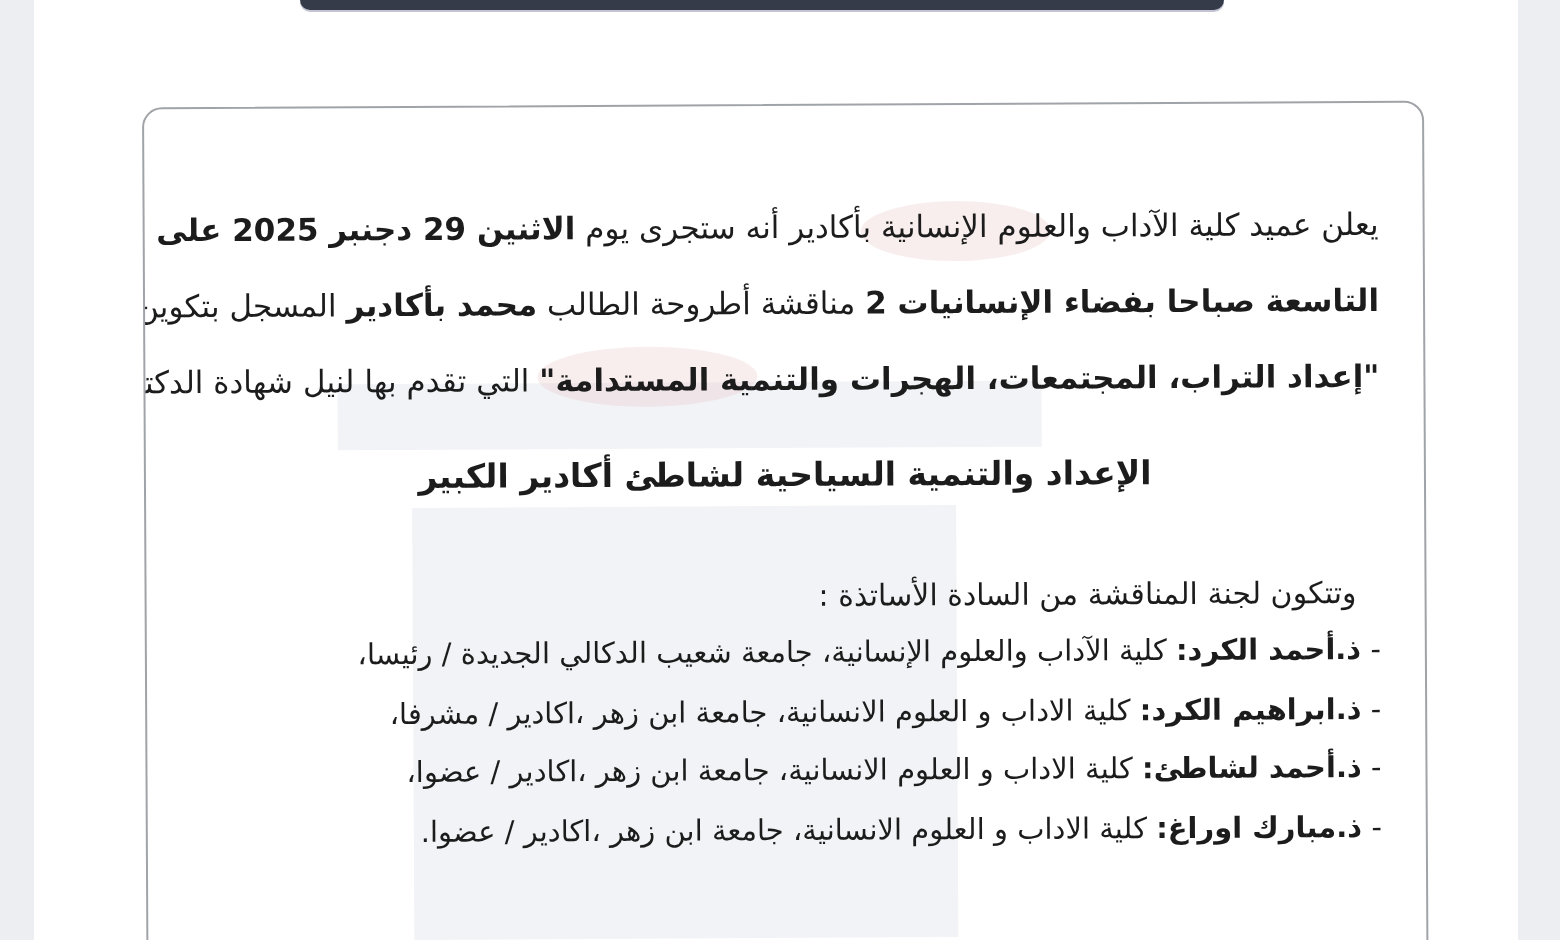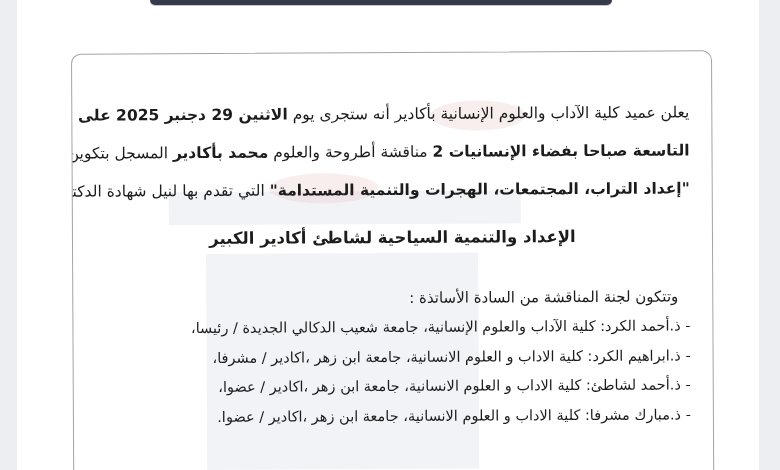--- a/index.html
+++ b/index.html
@@ -104,21 +104,21 @@
   }
 
   .committee {
     padding: 0 22px 0 20px;
     font-size: 14.5px;
   }
   .committee .row {
     line-height: 29.5px;
     white-space: nowrap;
   }
-  .committee .row .name { font-weight: normal; }
+  .committee .row .name { font-weight: bold; }
 </style>
 </head>
 <body>
 
 <div id="screen">
 
   <div class="side-band left"></div>
   <div class="side-band right"></div>
 
   <div class="top-bar"></div>
@@ -127,31 +127,31 @@
 
     <div class="wm wm-a"></div>
     <div class="wm wm-b"></div>
     <div class="blob blob-a"></div>
     <div class="blob blob-b"></div>
 
     <div class="page-content">
 
       <div class="announcement" id="announcement">
           <div class="line"><span>يعلن عميد كلية الآداب والعلوم الإنسانية بأكادير أنه ستجرى يوم </span><b>الاثنين 29 دجنبر 2025 على الساعة</b></div>
-          <div class="line"><b>التاسعة صباحا بفضاء الإنسانيات 2</b><span> مناقشة أطروحة والعلوم </span><b>محمد بأكادير</b><span> المسجل بتكوين الدكتوراه</span></div>
+          <div class="line"><b>التاسعة صباحا بفضاء الإنسانيات 2</b><span> مناقشة أطروحة الطالب </span><b>محمد بأكادير</b><span> المسجل بتكوين الدكتوراه</span></div>
           <div class="line"><b>"إعداد التراب، المجتمعات، الهجرات والتنمية المستدامة"</b><span> التي تقدم بها لنيل شهادة الدكتوراه في موضوع :</span></div>
         </div>
 
       <div class="thesis-title">الإعداد والتنمية السياحية لشاطئ أكادير الكبير</div>
 
       <div class="committee-heading">وتتكون لجنة المناقشة من السادة الأساتذة :</div>
 
       <div class="committee" id="committee">
           <div class="row"><span class="prefix">- </span><span class="name">ذ.أحمد الكرد:</span><span class="rest"> كلية الآداب والعلوم الإنسانية، جامعة شعيب الدكالي الجديدة / رئيسا،</span></div>
           <div class="row"><span class="prefix">- </span><span class="name">ذ.ابراهيم الكرد:</span><span class="rest"> كلية الاداب و العلوم الانسانية، جامعة ابن زهر ،اكادير / مشرفا،</span></div>
           <div class="row"><span class="prefix">- </span><span class="name">ذ.أحمد لشاطئ:</span><span class="rest"> كلية الاداب و العلوم الانسانية، جامعة ابن زهر ،اكادير / عضوا،</span></div>
-          <div class="row"><span class="prefix">- </span><span class="name">ذ.مبارك مشرفا:</span><span class="rest"> كلية الاداب و العلوم الانسانية، جامعة ابن زهر ،اكادير / عضوا.</span></div>
+          <div class="row"><span class="prefix">- </span><span class="name">ذ.مبارك اوراغ:</span><span class="rest"> كلية الاداب و العلوم الانسانية، جامعة ابن زهر ،اكادير / عضوا.</span></div>
         </div>
 
     </div>
   </div>
 
 </div>
 
 </body></html>

